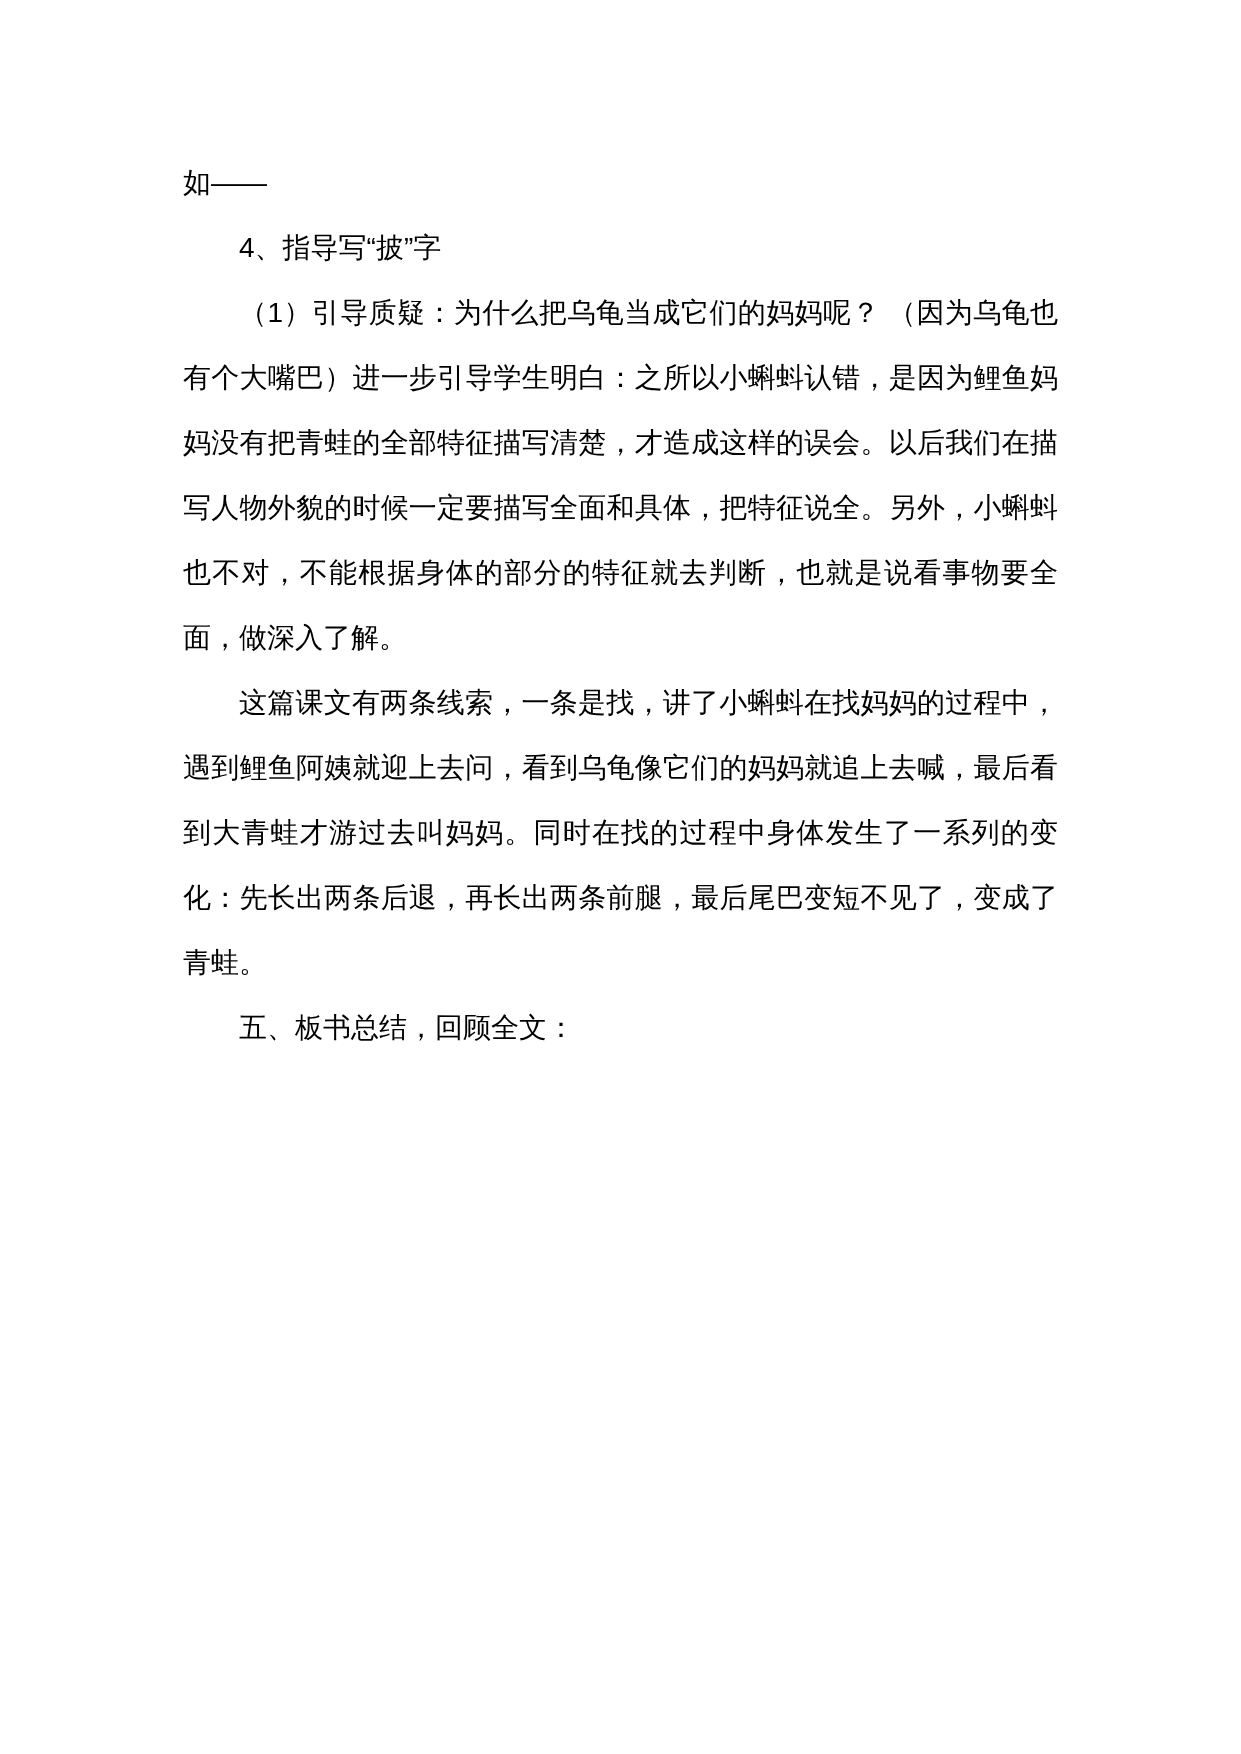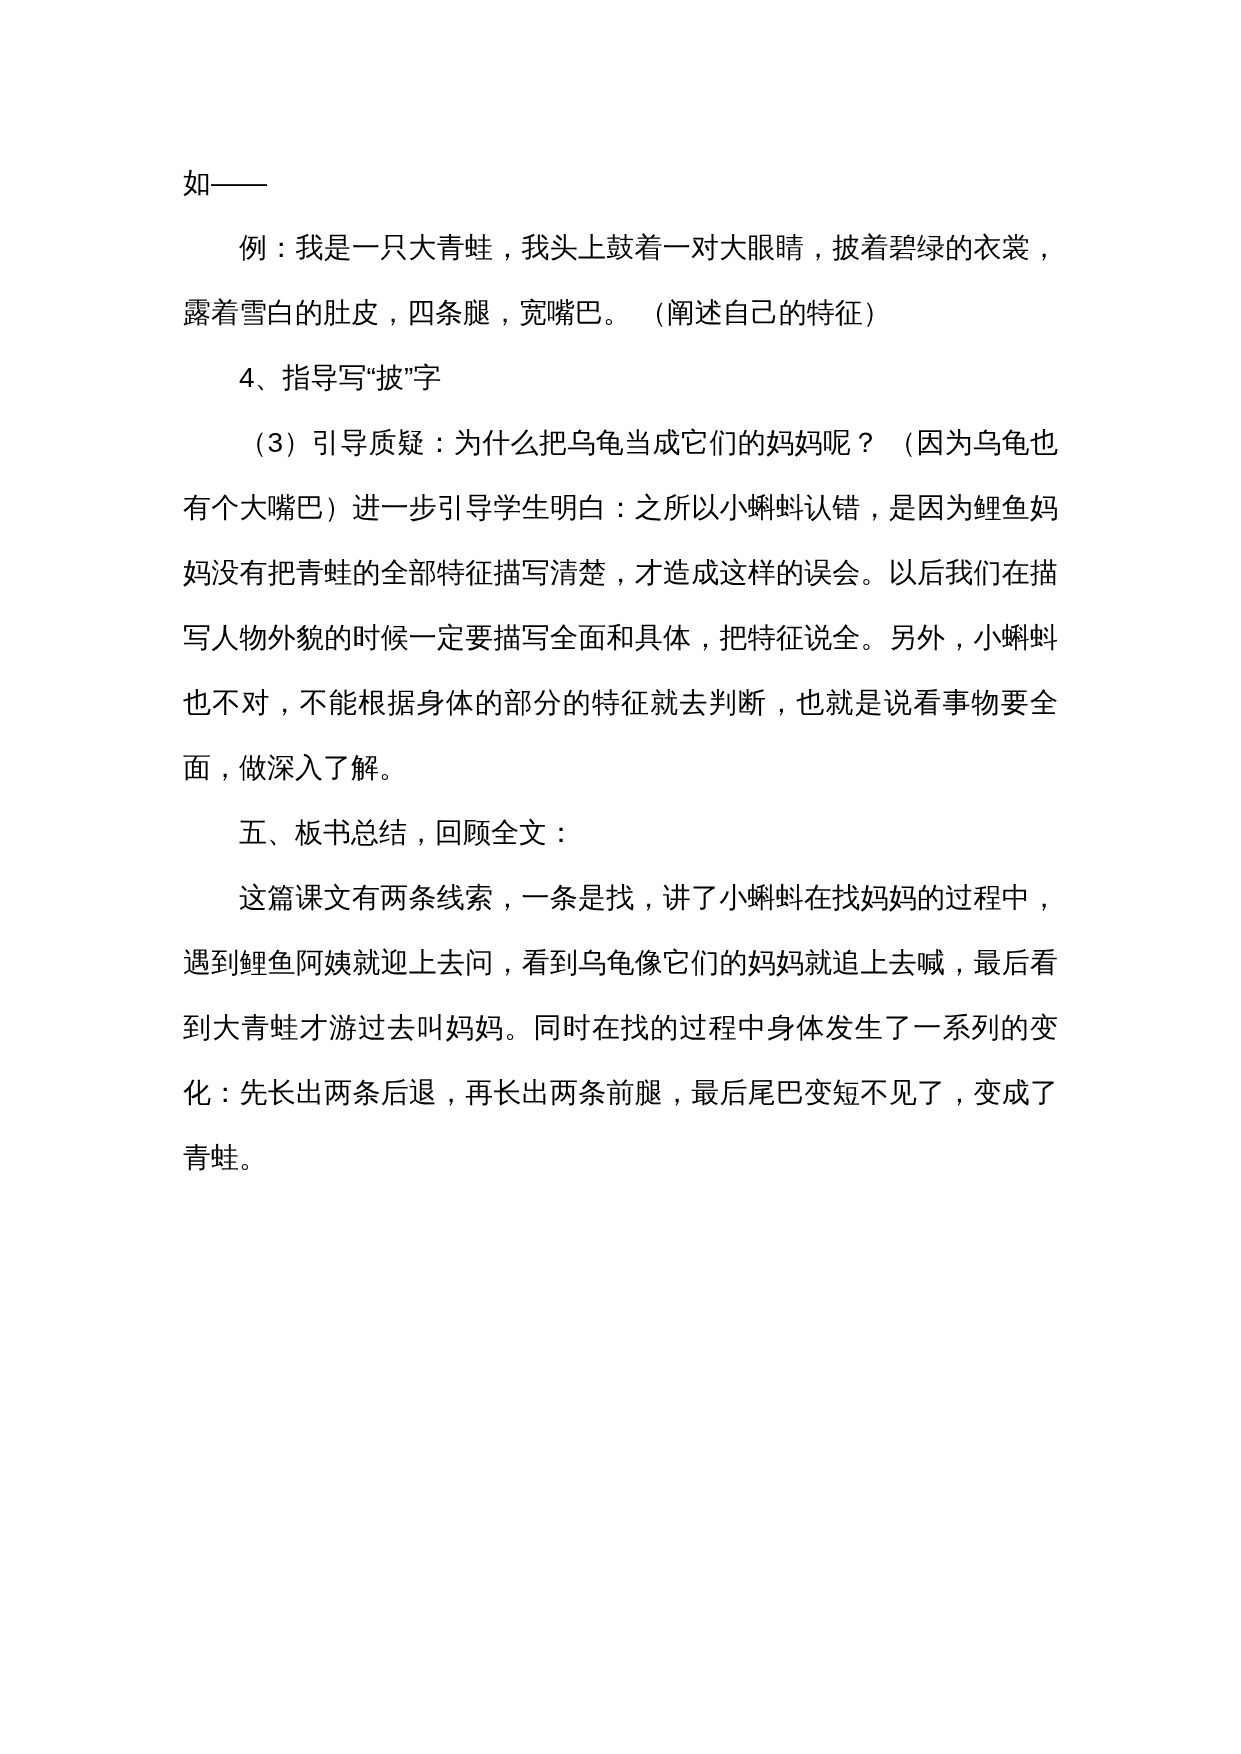--- a/index.html
+++ b/index.html
@@ -32,19 +32,18 @@
   .doc-body p.para.indent {
     text-indent: 2em;
   }
 </style>
 </head>
 <body>
 
 <div class="page" style="background: rgb(255, 255, 255);">
   <div class="doc-body" style="color: rgb(0, 0, 0);">
       <p class="para">如——</p>
-      <p class="para indent">例：我是一只大青蛙，我头上鼓着一对大眼睛，披着碧绿的衣裳，露着雪白的肚皮，四条腿，宽嘴巴。 （阐述自己的特征）</p>
       <p class="para indent">4、指导写“披”字</p>
-      <p class="para indent">（3）引导质疑：为什么把乌龟当成它们的妈妈呢？ （因为乌龟也有个大嘴巴）进一步引导学生明白：之所以小蝌蚪认错，是因为鲤鱼妈妈没有把青蛙的全部特征描写清楚，才造成这样的误会。以后我们在描写人物外貌的时候一定要描写全面和具体，把特征说全。另外，小蝌蚪也不对，不能根据身体的部分的特征就去判断，也就是说看事物要全面，做深入了解。</p>
+      <p class="para indent">（1）引导质疑：为什么把乌龟当成它们的妈妈呢？ （因为乌龟也有个大嘴巴）进一步引导学生明白：之所以小蝌蚪认错，是因为鲤鱼妈妈没有把青蛙的全部特征描写清楚，才造成这样的误会。以后我们在描写人物外貌的时候一定要描写全面和具体，把特征说全。另外，小蝌蚪也不对，不能根据身体的部分的特征就去判断，也就是说看事物要全面，做深入了解。</p>
+      <p class="para indent">这篇课文有两条线索，一条是找，讲了小蝌蚪在找妈妈的过程中，遇到鲤鱼阿姨就迎上去问，看到乌龟像它们的妈妈就追上去喊，最后看到大青蛙才游过去叫妈妈。同时在找的过程中身体发生了一系列的变化：先长出两条后退，再长出两条前腿，最后尾巴变短不见了，变成了青蛙。</p>
       <p class="para indent">五、板书总结，回顾全文：</p>
-      <p class="para indent">这篇课文有两条线索，一条是找，讲了小蝌蚪在找妈妈的过程中，遇到鲤鱼阿姨就迎上去问，看到乌龟像它们的妈妈就追上去喊，最后看到大青蛙才游过去叫妈妈。同时在找的过程中身体发生了一系列的变化：先长出两条后退，再长出两条前腿，最后尾巴变短不见了，变成了青蛙。</p>
     </div>
 </div>
 
 </body></html>

